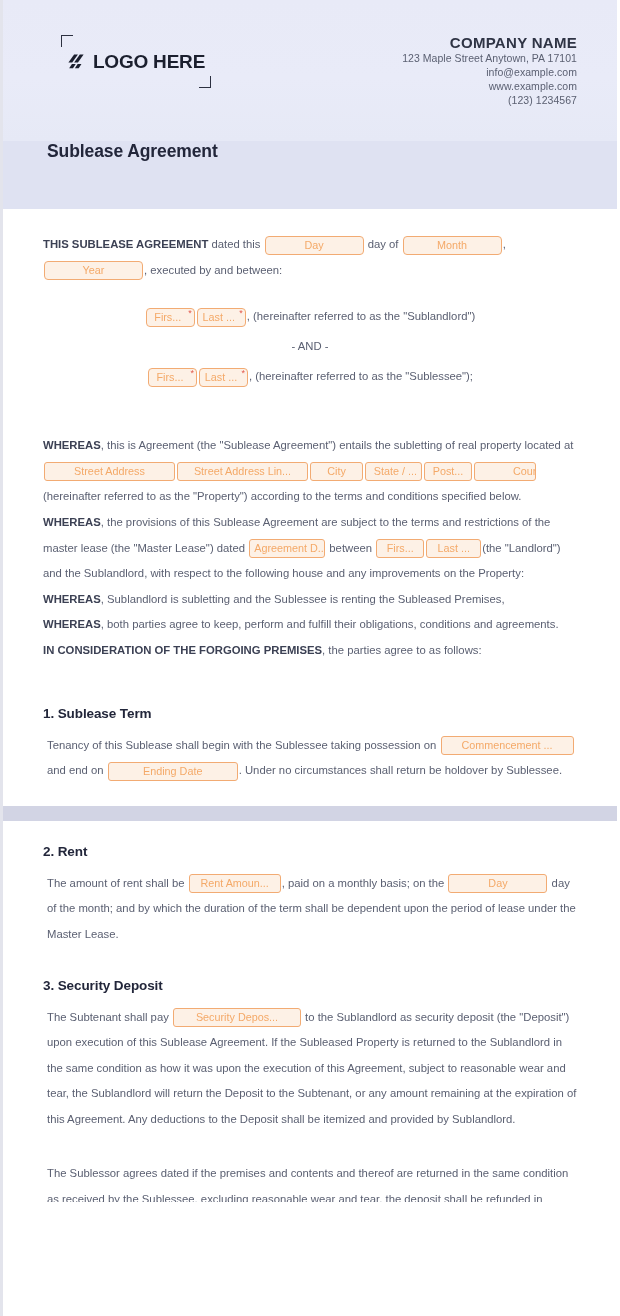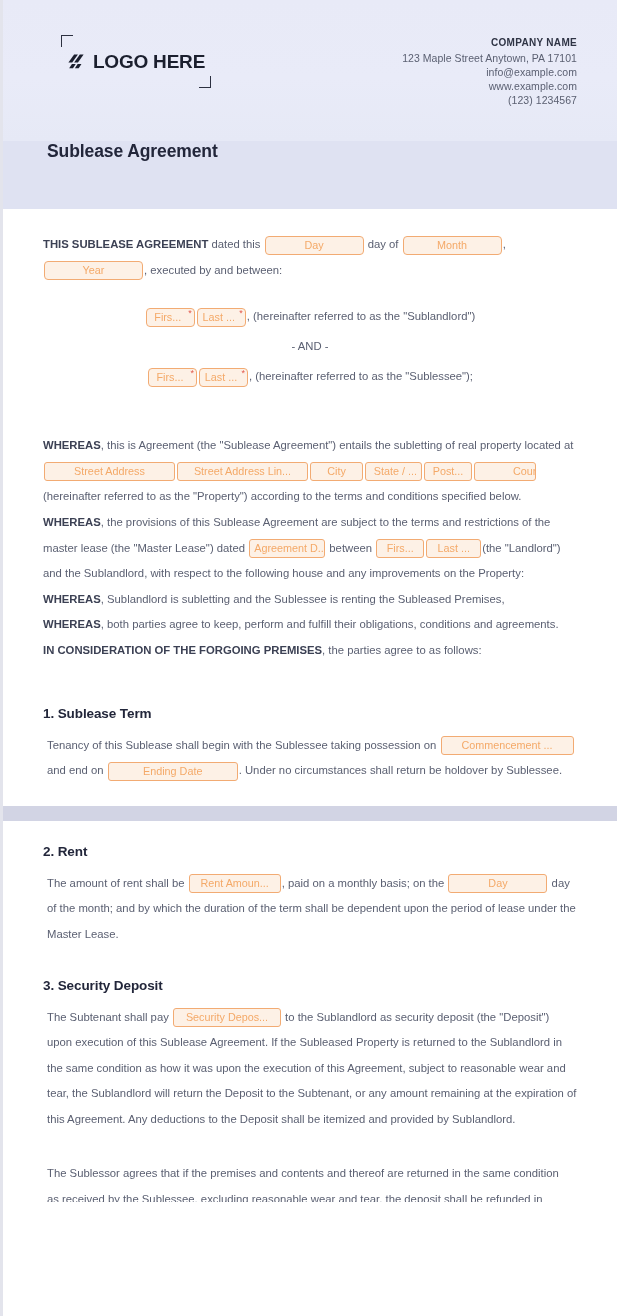--- a/index.html
+++ b/index.html
@@ -77,21 +77,21 @@
   .company-info {
     text-align: right;
     font-size: 10.5px;
     line-height: 14px;
     color: #5b6072;
     padding-top: 8px;
     letter-spacing: 0.05px;
   }
   .company-info .cname {
     font-weight: bold;
-    font-size: 10px;
+    font-size: 15px;
     color: #2f3445;
     letter-spacing: 0.3px;
     margin-bottom: 1px;
   }
 
   
   .title-band {
     height: 68px;
     background: #dfe2f2;
     display: flex;
@@ -167,21 +167,21 @@
   .w-state   { width: 57px; text-align: right; }
   .w-post    { width: 48px; }
   .w-country { width: 62px; padding-left: 38px; }
   .w-agdate  { width: 76px; }
   .w-firs2   { width: 48px; }
   .w-last2   { width: 55px; }
   .w-comm    { width: 133px; }
   .w-end     { width: 130px; }
   .w-rent    { width: 92px; }
   .w-day2    { width: 99px; }
-  .w-secdep  { width: 108px; }
+  .w-secdep  { width: 128px; }
 
   .gap-lg { height: 41px; }
   .gap-md { height: 29px; }
   .gap-sm { height: 18px; }
 
   h2.sec {
     margin: 0 0 10px 0;
     font-size: 13.5px;
     font-weight: bold;
     color: #22263a;
@@ -281,17 +281,17 @@
     <h2 class="sec">2. Rent</h2>
     <p class="blk indent"><span>The amount of rent shall be </span><span class="f pill w-rent">Rent Amoun...</span><span>, paid on a monthly basis; on the </span><span class="f pill w-day2">Day</span><span> day of the month; and by which the duration of the term shall be dependent upon the period of lease under the Master Lease.</span></p>
 
     <div class="gap-md"></div>
 
     <h2 class="sec">3. Security Deposit</h2>
     <p class="blk indent"><span>The Subtenant shall pay </span><span class="f pill w-secdep">Security Depos...</span><span> to the Sublandlord as security deposit (the "Deposit") upon execution of this Sublease Agreement. If the Subleased Property is returned to the Sublandlord in the same condition as how it was upon the execution of this Agreement, subject to reasonable wear and tear, the Sublandlord will return the Deposit to the Subtenant, or any amount remaining at the expiration of this Agreement. Any deductions to the Deposit shall be itemized and provided by Sublandlord.</span></p>
 
     <div class="gap-md"></div>
 
-    <p class="blk indent">The Sublessor agrees that if the premises and contents and thereof are returned in the same condition</p>
+    <p class="blk indent">The Sublessor agrees dated if the premises and contents and thereof are returned in the same condition</p>
     <p class="blk indent clip-last">as received by the Sublessee, excluding reasonable wear and tear, the deposit shall be refunded in</p>
   </div>
 
 </div>
 
 </body></html>

